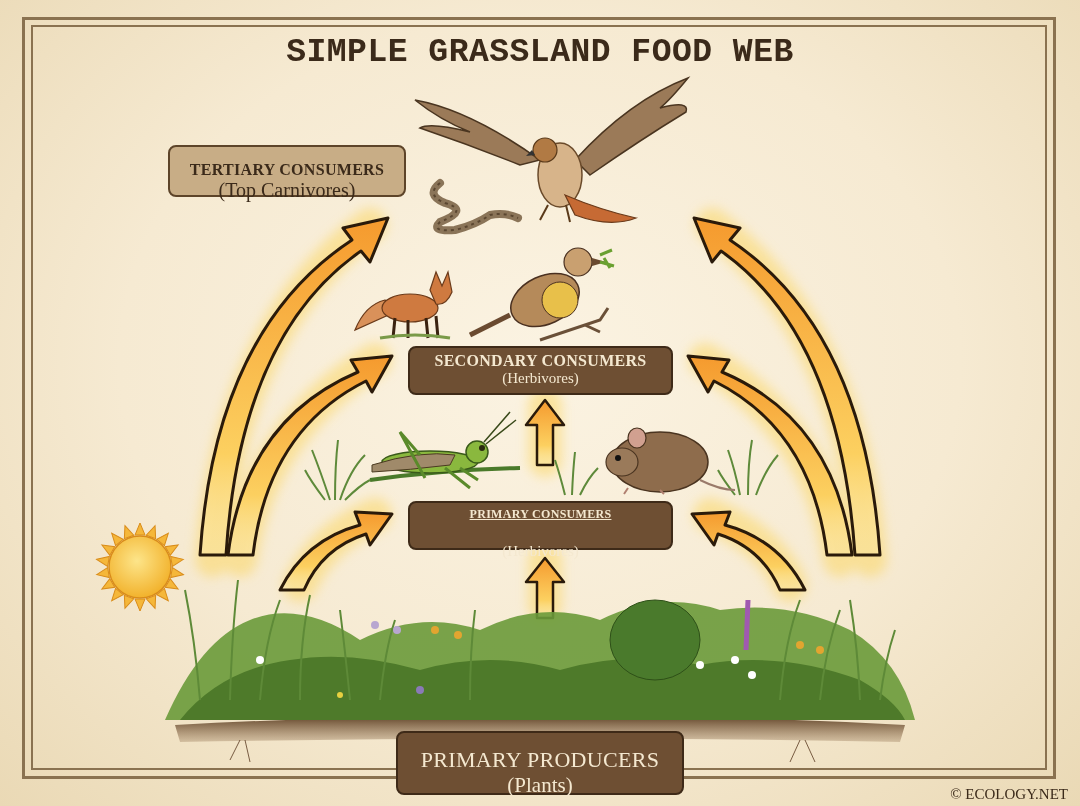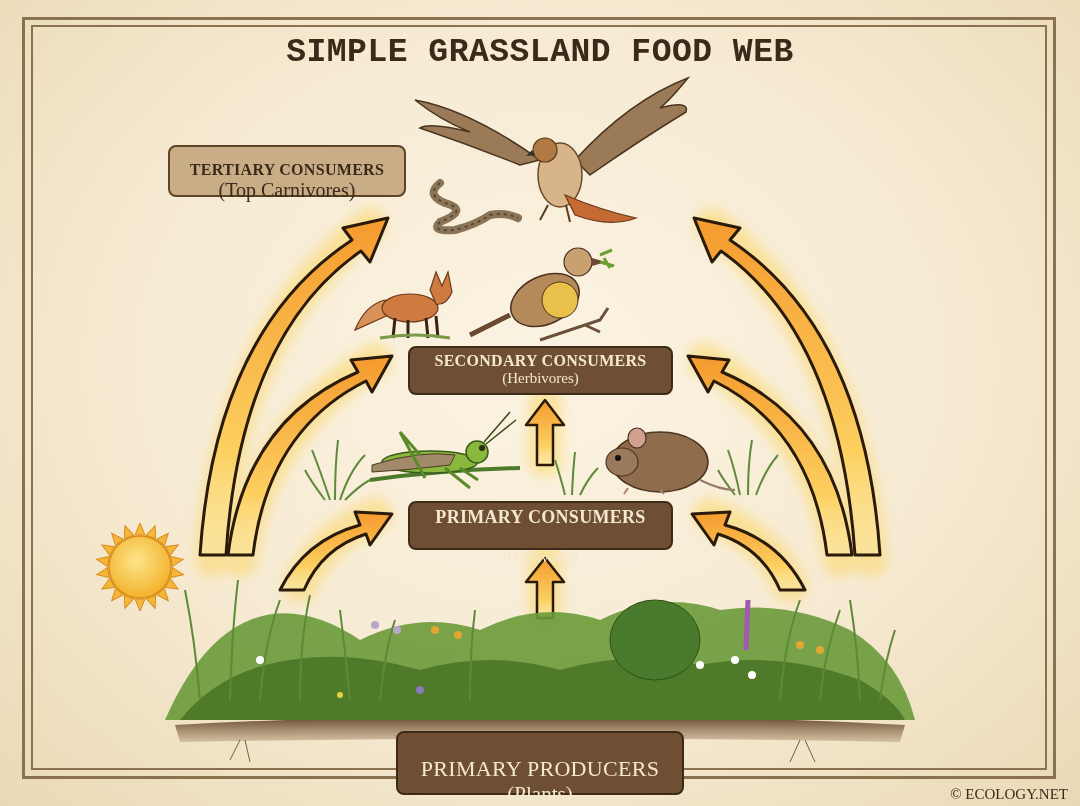--- a/index.html
+++ b/index.html
@@ -11,22 +11,22 @@
   .label{position:absolute;box-sizing:border-box;border-radius:8px;text-align:center;font-family:"Liberation Serif",serif;}
   .label .l1{display:block;font-weight:bold;letter-spacing:0.3px;}
   .label .l2{display:block;}
   .label.dark{background:#6e4f33;border:2px solid #3e2a18;color:#f4e8d0;}
   .label.light{background:#c8ad86;border:2px solid #5d4429;color:#3b2a1a;}
   .lbl-tertiary{left:168px;top:145px;width:238px;height:52px;padding-top:14px;}
   .lbl-tertiary .l1{font-size:16px;} .lbl-tertiary .l2{font-size:20px;}
   .lbl-secondary{left:408px;top:346px;width:265px;height:49px;padding-top:4px;text-align:center;}
   .lbl-secondary .l1{font-size:16px;} .lbl-secondary .l2{font-size:15px;}
   .lbl-primary{left:408px;top:501px;width:265px;height:49px;padding-top:4px;}
-  .lbl-primary .l1{font-size:18px;} .lbl-primary .l2{font-size:15px;margin-top:21px;}
-  .lbl-producers{left:396px;top:731px;width:288px;height:64px;padding-top:23px;}
+  .lbl-primary .l1{font-size:12px;text-decoration:underline;} .lbl-primary .l2{font-size:15px;margin-top:21px;}
+  .lbl-producers{left:396px;top:731px;width:288px;height:64px;padding-top:14px;}
   .lbl-producers .l1{font-size:22px;font-weight:normal;} .lbl-producers .l2{font-size:21px;}
   .copyright{position:absolute;right:12px;top:786px;font-family:"Liberation Serif",serif;font-size:15px;color:#3b2a1a;}
   svg.art{position:absolute;left:0;top:0;}
 </style>
 </head>
 <body>
 
 <div class="page">
   <div class="frame-outer"></div>
   <div class="frame-inner"></div>

